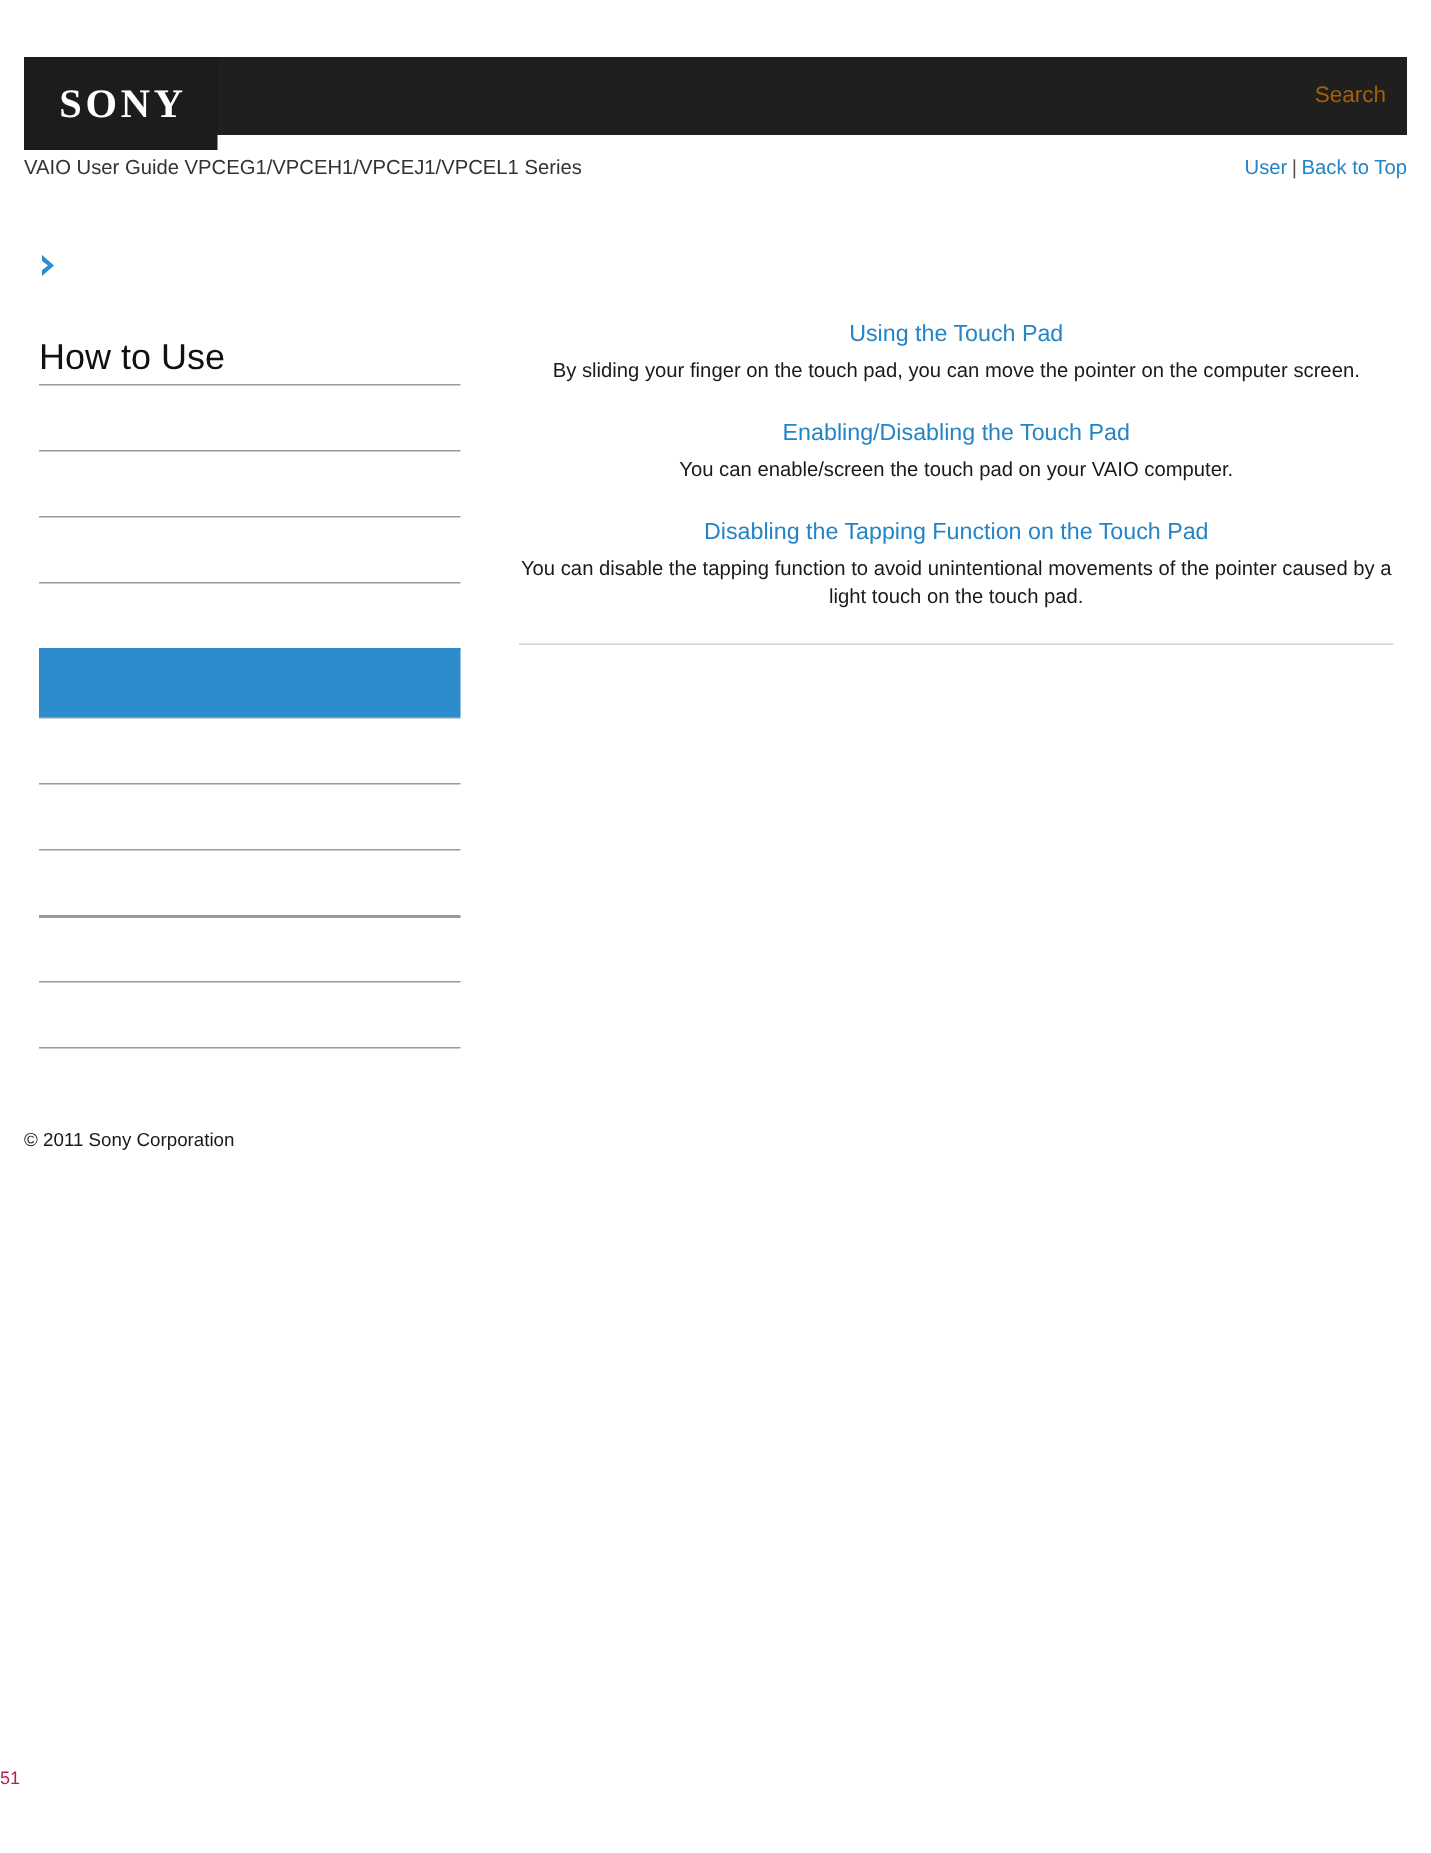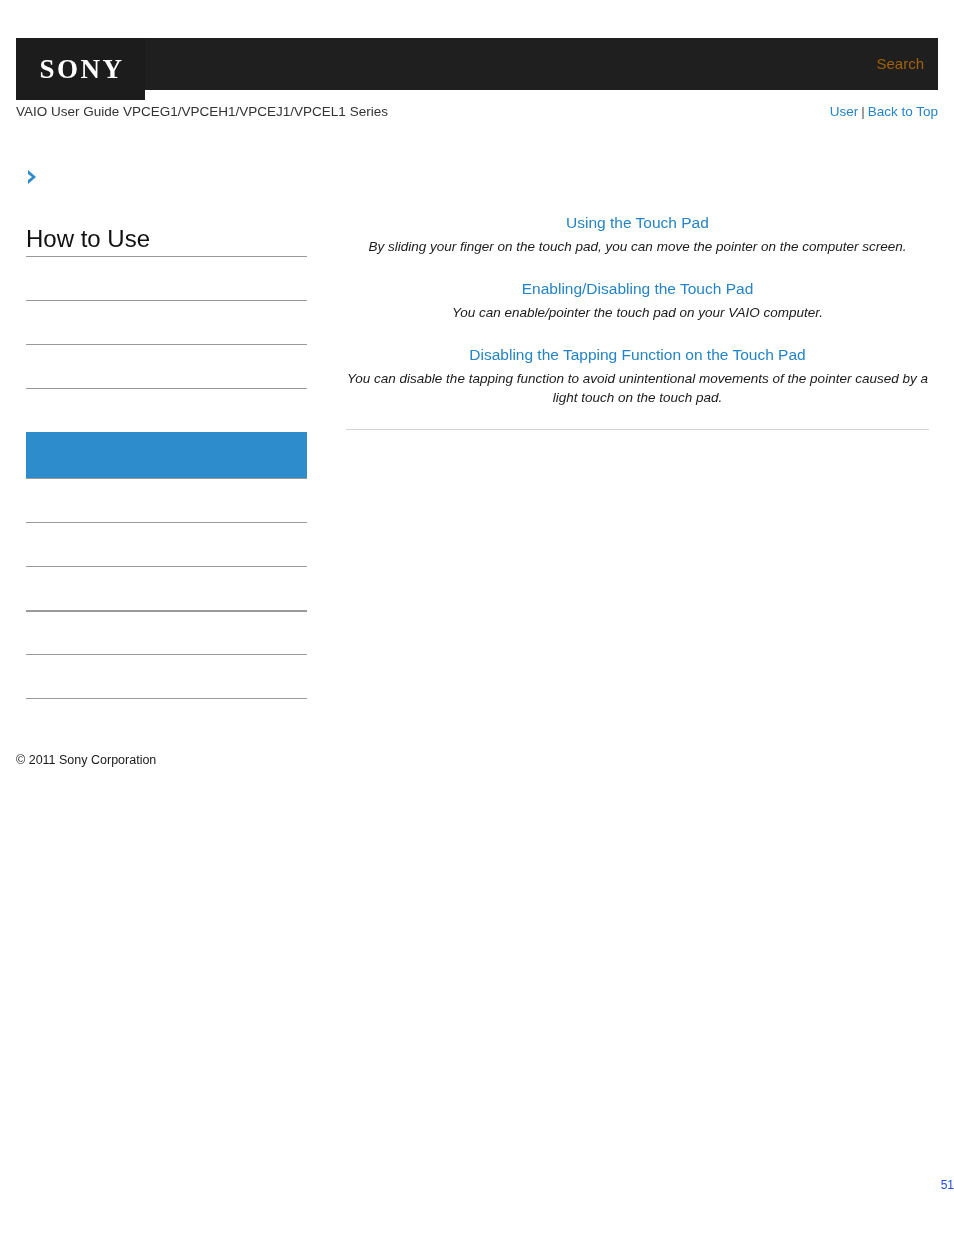--- a/index.html
+++ b/index.html
@@ -176,37 +176,36 @@
     line-height: 22px;
     text-decoration: none;
     cursor: pointer;
     margin-bottom: 3px;
   }
   .topic-desc {
     font-size: 13.5px;
     line-height: 19px;
     color: #1a1a1a;
     margin: 0;
-    font-style: italic;
   }
   .content-rule {
     margin-top: 22px;
     border-top: 1px solid #d4d4d4;
     height: 0;
   }
 
   
   .page-number {
     position: absolute;
     left: 0;
     top: 1178px;
     width: 954px;
-    text-align: right;
+    text-align: left;
     font-size: 12px;
-    color: #1d4ed8;
+    color: #be185d;
   }
 </style>
 </head>
 <body>
 
 <div class="topbar"></div>
 
 <div class="logo-block">
   <span class="logo-text">SONY</span>
 </div>
@@ -270,21 +269,21 @@
 
 <div class="content">
 
   <div class="topic">
     <a class="topic-link">Using the Touch Pad</a>
     <p class="topic-desc">By sliding your finger on the touch pad, you can move the pointer on the computer screen.</p>
   </div>
 
   <div class="topic">
     <a class="topic-link">Enabling/Disabling the Touch Pad</a>
-    <p class="topic-desc">You can enable/pointer the touch pad on your VAIO computer.</p>
+    <p class="topic-desc">You can enable/screen the touch pad on your VAIO computer.</p>
   </div>
 
   <div class="topic">
     <a class="topic-link">Disabling the Tapping Function on the Touch Pad</a>
     <p class="topic-desc">You can disable the tapping function to avoid unintentional movements of the pointer caused by a light touch on the touch pad.</p>
   </div>
 
   <div class="content-rule"></div>
 </div>
 

